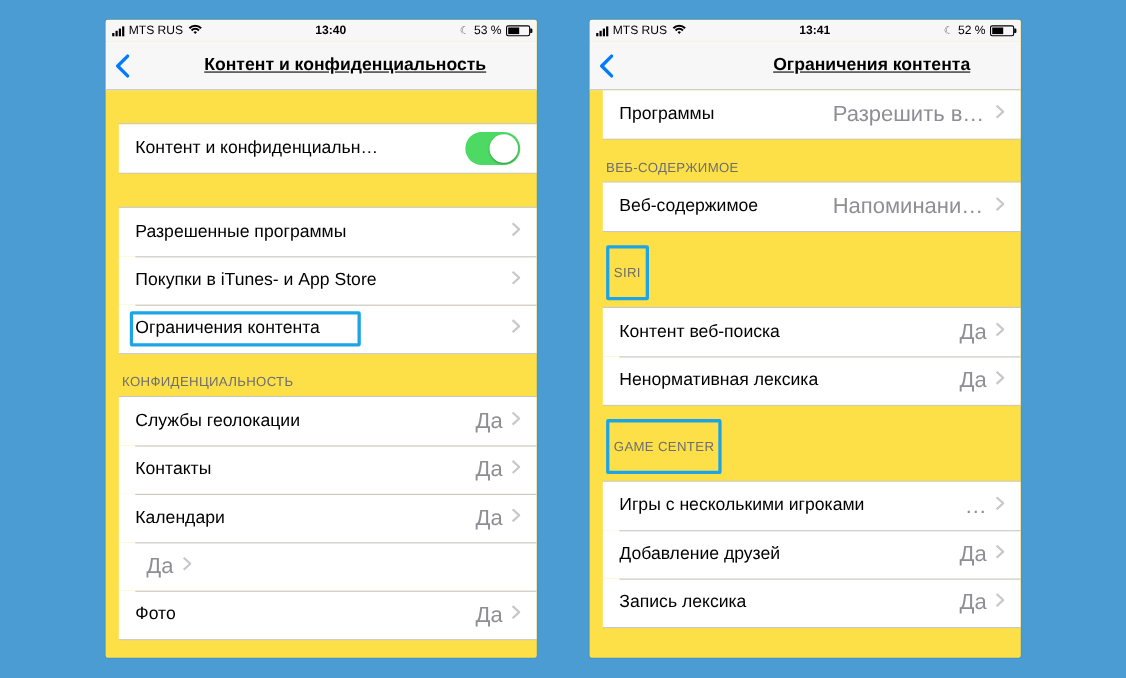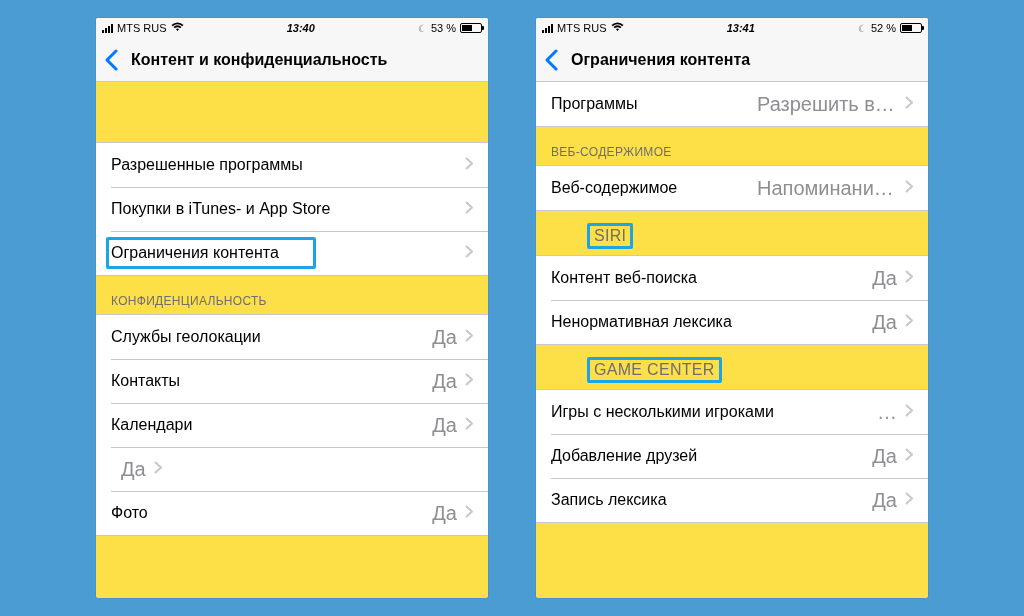--- a/index.html
+++ b/index.html
@@ -29,21 +29,21 @@
     background: #f7f7f8;
     display: flex;
     align-items: center;
     justify-content: space-between;
     padding: 0 6px;
     font-size: 11px;
     font-weight: 500;
     color: #000;
   }
   .status-left, .status-right { display: flex; align-items: center; gap: 4px; }
-  .status-center { font-weight: 600; font-style: italic; }
+  .status-center { font-weight: 600; }
   .signal-bars { display: inline-flex; align-items: flex-end; gap: 1px; }
   .signal-bars span { width: 2px; background: #000; display: inline-block; }
   .signal-bars span:nth-child(1){height:3px}
   .signal-bars span:nth-child(2){height:5px}
   .signal-bars span:nth-child(3){height:7px}
   .signal-bars span:nth-child(4){height:9px}
   .wifi { font-size: 11px; }
   .moon { font-size: 10px; color:#555; }
   .battery {
     width: 22px; height: 10px; border:1px solid #000; border-radius:2px;
@@ -60,62 +60,62 @@
     border-bottom: 1px solid #c8c7cc;
     display: flex;
     align-items: center;
     position: relative;
   }
   .back-chevron {
     position: absolute; left: 8px; top: 50%; transform: translateY(-50%);
     width: 14px; height: 22px;
   }
   .nav-title {
-    width: 100%; text-align: left;
+    width: 100%; text-align: right;
     font-size: 16px; font-weight: 600; color:#000;
-    padding: 0 35px;
-    white-space: nowrap; overflow: hidden; text-overflow: ellipsis;
+    padding: 0 46px;
+    white-space: nowrap; overflow: hidden; text-overflow: ellipsis; text-decoration: underline;
   }
   .content { flex: 1; overflow: hidden; }
   .group-spacer { height: 30px; }
   .section-header {
     font-size: 12px; color:#6d6d72;
     padding: 18px 15px 6px 15px;
     text-transform: uppercase;
     letter-spacing: 0.3px;
   }
   .section-header.tight { padding-top: 12px; }
   .hl-box {
     display: inline-block;
     border: 3px solid #1ca4e6;
-    padding: 1px 4px;
+    padding: 15px 4px;
     border-radius: 2px;
     color:#6d6d72;
-    font-size: 16px;
-    margin-left: 36px;
+    font-size: 12px;
   }
   .cell {
     background: #fff;
     min-height: 44px;
     display: flex;
     align-items: center;
     padding: 0 15px;
     position: relative;
     font-size: 16px;
     color: #000;
   }
   .cell + .cell::before,
   .cell.sep-top::before {
     content:"";
     position:absolute; left:15px; right:0; top:0; height:1px;
     background:#c8c7cc;
   }
   .group {
     border-top: 1px solid #c8c7cc;
     border-bottom: 1px solid #c8c7cc;
+    margin-left: 12px;
   }
   .cell .label { flex: 1; white-space: nowrap; overflow:hidden; text-overflow: ellipsis; }
   .cell .value {
     color:#8e8e93; font-size:20px; margin-left:10px;
     white-space: nowrap; overflow:hidden; text-overflow:ellipsis;
     max-width: 140px; text-align: right;
   }
   .chevron {
     margin-left: 8px; flex-shrink:0;
   }
@@ -167,20 +167,28 @@
     <span class="back-chevron">
       <svg width="14" height="22" viewBox="0 0 14 22">
           <polyline points="12,2 3,11 12,20" fill="none" stroke="#007aff" stroke-width="3" stroke-linecap="round" stroke-linejoin="round"></polyline>
         </svg>
     </span>
     <div class="nav-title">Контент и конфиденциальность</div>
   </div>
 
   <div class="content">
     <div class="group-spacer"></div>
+    <div class="group">
+      <div class="cell">
+        <span class="label">Контент и конфиденциальн…</span>
+        <span class="toggle">
+            <span class="knob"></span>
+          </span>
+      </div>
+    </div>
 
     <div class="group-spacer"></div>
     <div class="group" style="position:relative;">
       <div class="cell">
         <span class="label">Разрешенные программы</span>
         <span class="chevron"><svg width="8" height="13" viewBox="0 0 8 13">
               <polyline points="1,1 7,6.5 1,12" fill="none" stroke="#c7c7cc" stroke-width="2"></polyline>
             </svg></span>
       </div>
       <div class="cell">

